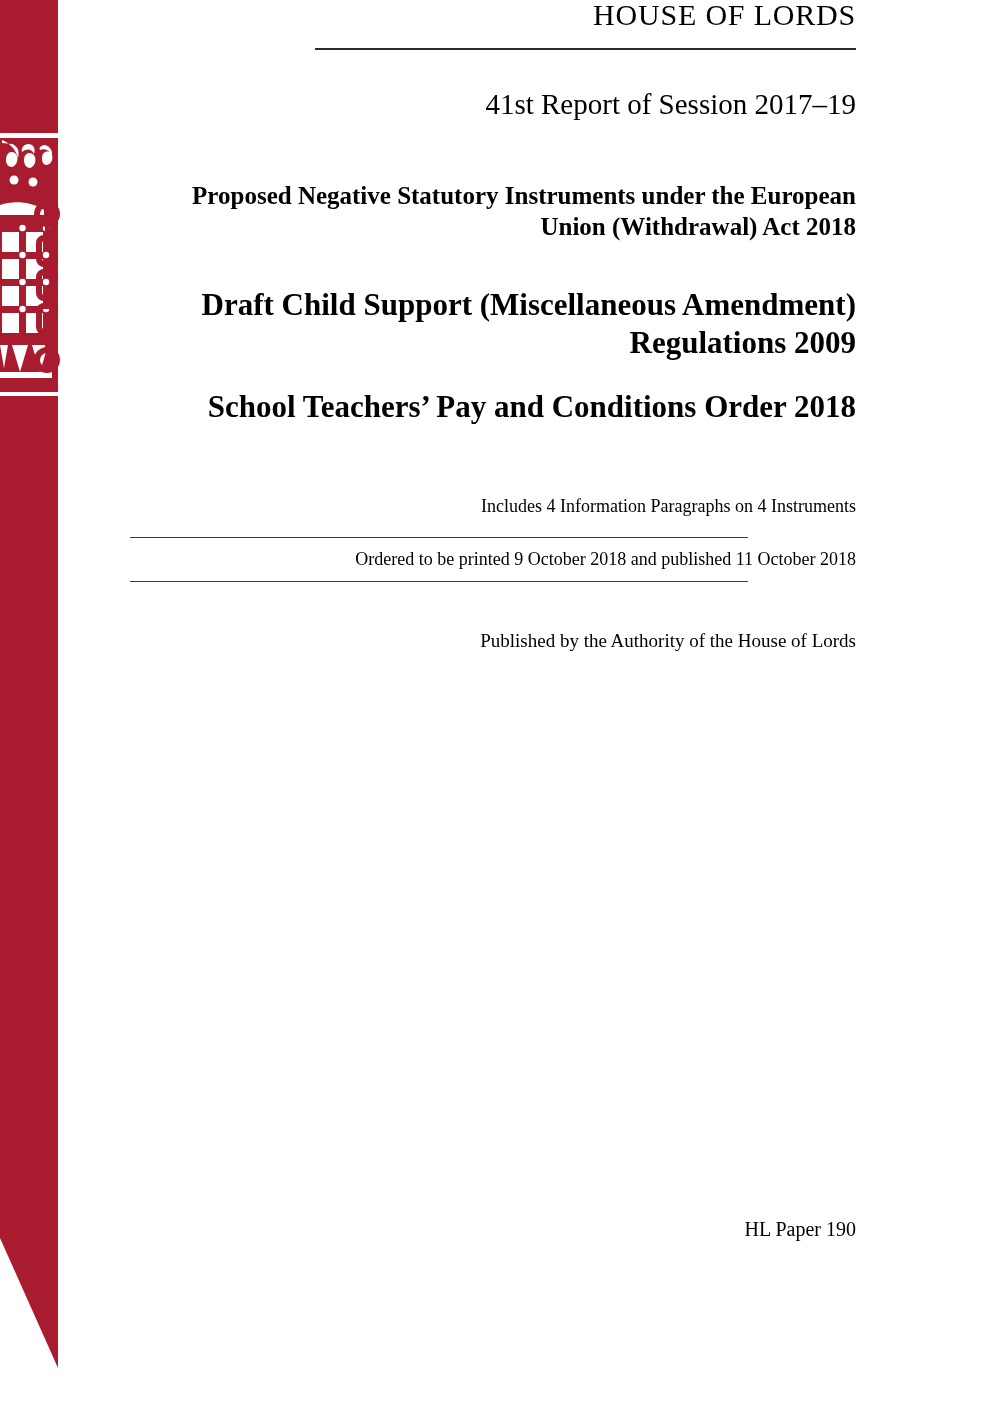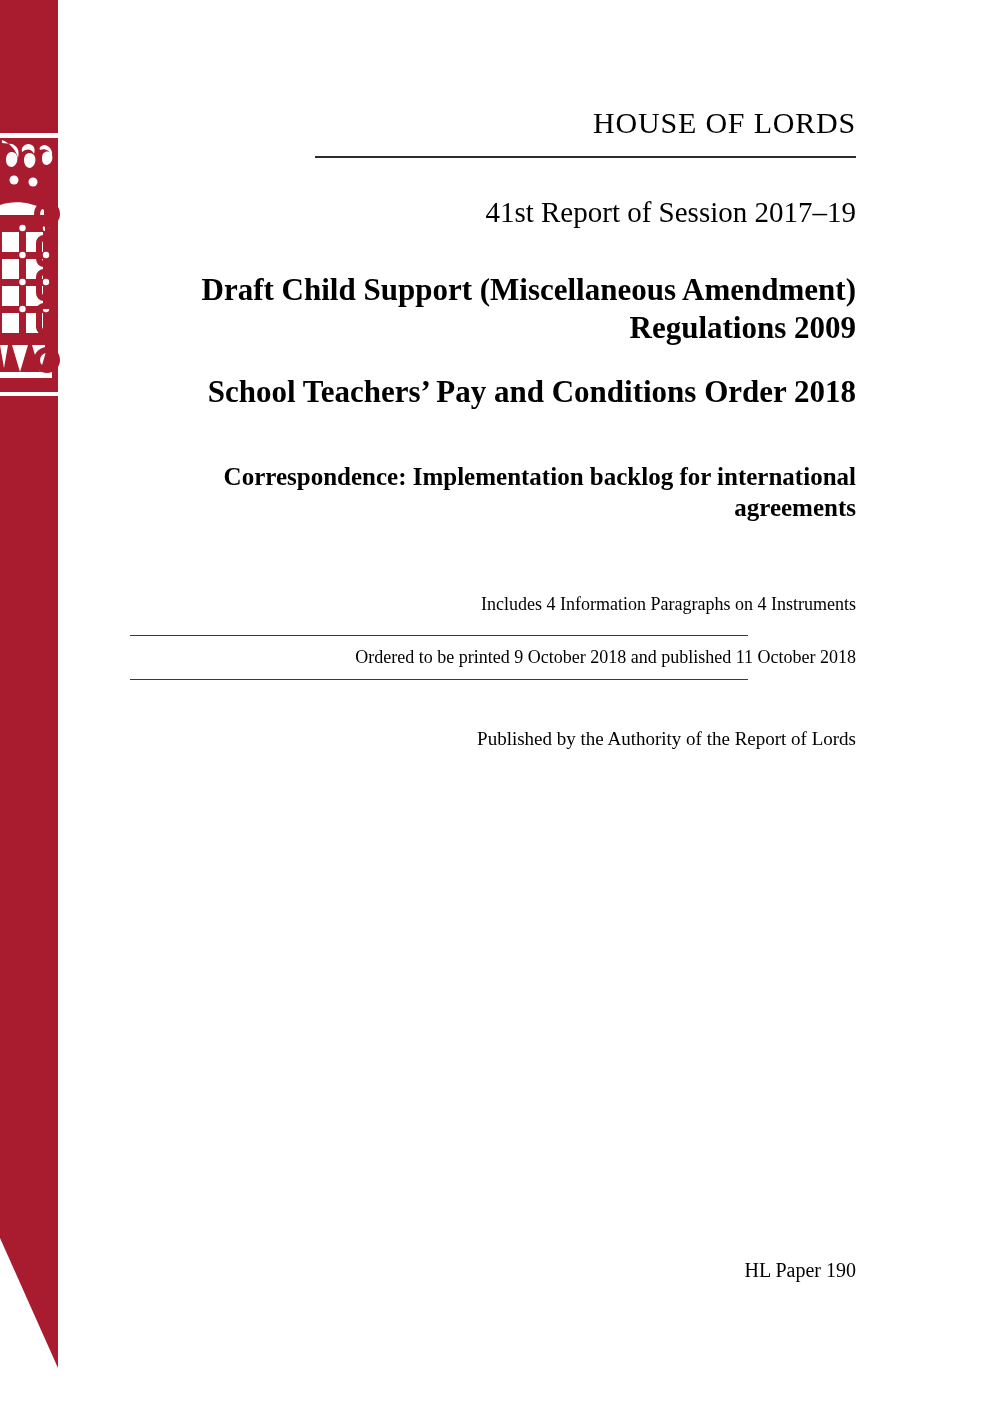--- a/index.html
+++ b/index.html
@@ -33,21 +33,20 @@
     left: 130px;
     top: 0;
     width: 726px;   
     text-align: right;
   }
 
   .house-title {
     font-size: 30px;
     letter-spacing: 0.8px;
     line-height: 1;
-    padding-top: 108px;
   }
 
   .committee-name {
     font-size: 30px;
     line-height: 1;
     padding-top: 63px;
   }
 
   .rule-committee {
     height: 0;
@@ -112,21 +111,21 @@
 
   .published-by {
     font-size: 19px;
     line-height: 1;
     padding-top: 49px;
   }
 
   .paper-number {
     position: absolute;
     left: 130px;
-    top: 1260px;
+    top: 1219px;
     width: 726px;
     text-align: right;
     font-size: 20px;
     line-height: 1;
   }
 </style>
 </head>
 <body>
 
 <div id="crest-band">
@@ -205,32 +204,32 @@
 
 <div id="cover-content">
 
   <div class="house-title">HOUSE OF LORDS</div>
 
 
   <hr class="rule-committee">
 
   <div class="report-session">41st Report of Session 2017–19</div>
 
+  <div class="si-heading">Proposed Negative Statutory Instruments under the European Union (Withdrawal) Act 2018</div>
 
   <div class="instrument">Draft Child Support (Miscellaneous Amendment) Regulations 2009</div>
 
   <div class="instrument second">School Teachers’ Pay and Conditions Order 2018</div>
 
-  <div class="correspondence">Correspondence: Implementation backlog for international agreements</div>
 
   <div class="includes-line">Includes 4 Information Paragraphs on 4 Instruments</div>
 
   <hr class="rule-thin rule-top">
 
   <div class="ordered-line">Ordered to be printed 9 October 2018 and published 11 October 2018</div>
 
   <hr class="rule-thin rule-bottom">
 
-  <div class="published-by">Published by the Authority of the Report of Lords</div>
+  <div class="published-by">Published by the Authority of the House of Lords</div>
 
 </div>
 
 <div class="paper-number">HL Paper 190</div>
 
 </body></html>

